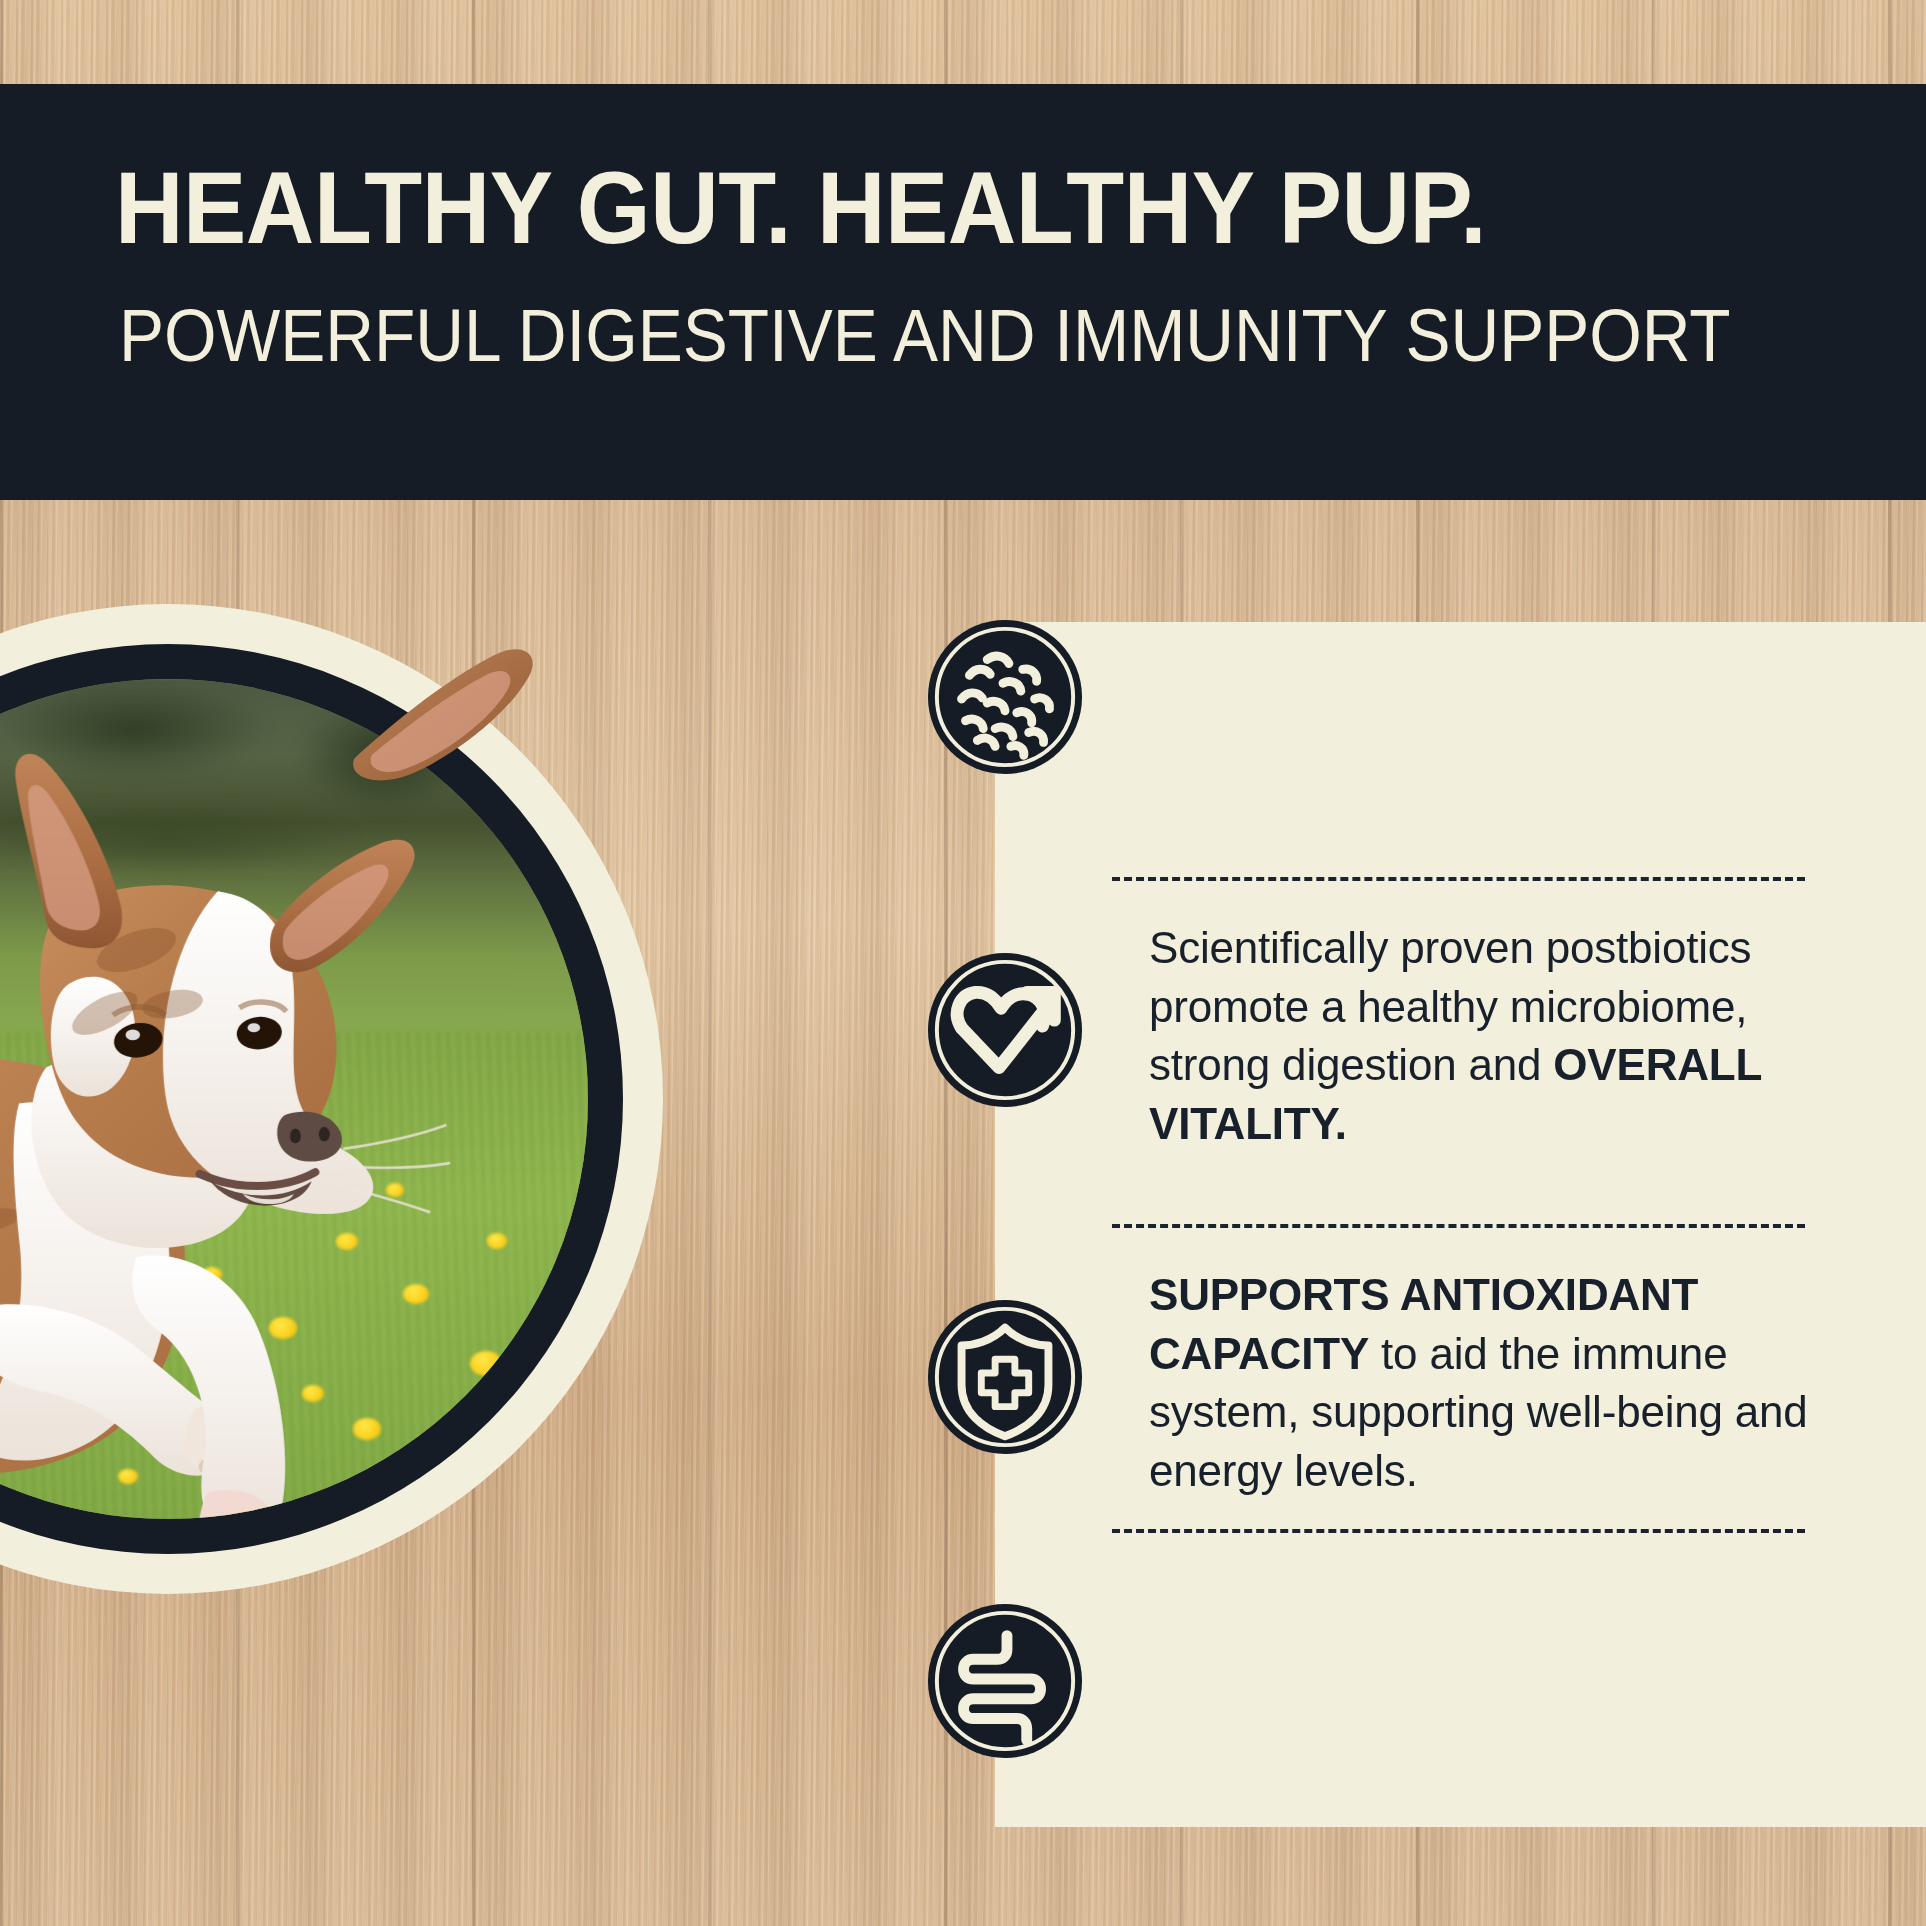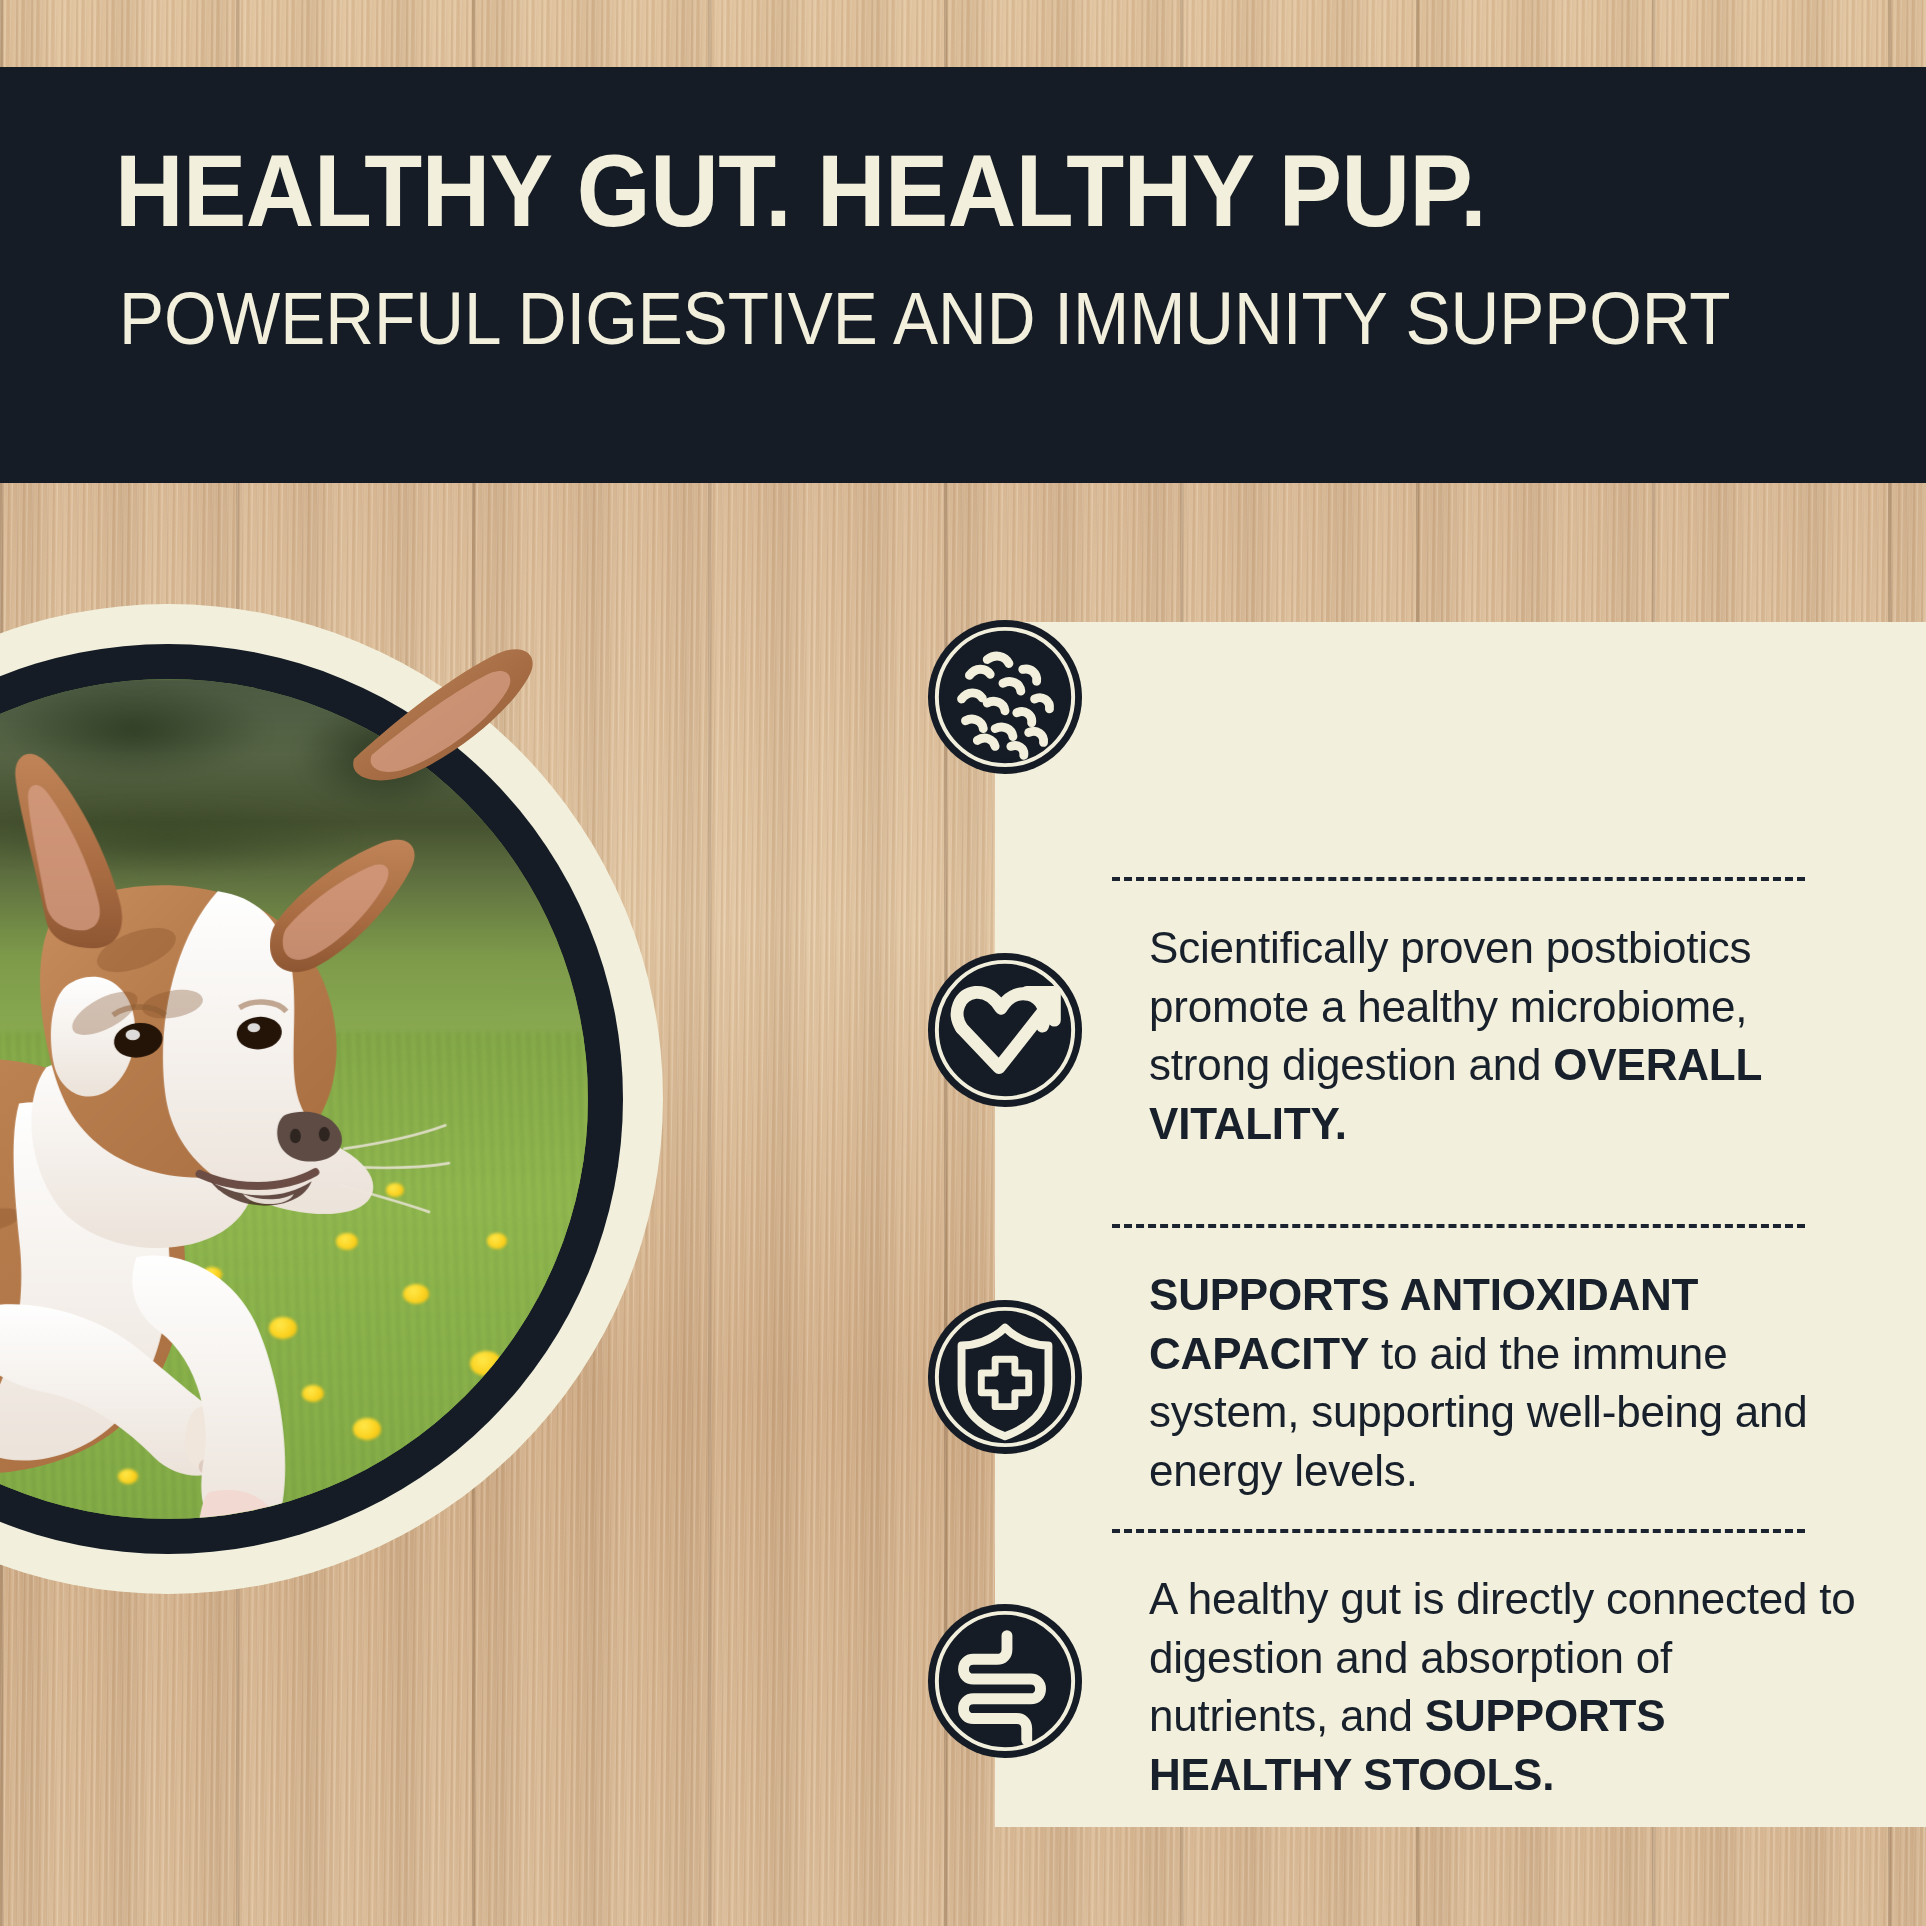--- a/index.html
+++ b/index.html
@@ -42,21 +42,21 @@
       repeating-linear-gradient(91deg,
         rgba(255,255,255,0.00) 0px,
         rgba(255,255,255,0.13) 1px,
         rgba(140,96,56,0.10) 2px,
         rgba(255,255,255,0.00) 5px);
     opacity:.85;
   }
 
   
   #header {
-    position:absolute; left:0; top:67px; width:1927px; height:416px;
+    position:absolute; left:0; top:84px; width:1927px; height:416px;
     background:#151c26;
     z-index:5;
   }
   #title {
     position:absolute; left:115px; top:73px;
     font-size:102px; line-height:1.0;
     font-weight:bold;
     letter-spacing:-0.5px;
     color:#f2f0dc;
     transform:scaleX(0.93);
@@ -434,19 +434,16 @@
         <circle cx="80" cy="80" r="78" fill="#151c26"></circle>
         <circle cx="80" cy="80" r="69" fill="none" stroke="#f2f0dc" stroke-width="4"></circle>
         <circle cx="80" cy="80" r="63" fill="#151c26"></circle>
         <path d="M82 34 L 82 48 C 82 54, 78 58, 72 58 L 48 58
                  C 42 58, 38 62, 38 68 C 38 74, 42 78, 48 78
                  L 106 78 C 112 78, 116 82, 116 88 C 116 94, 112 98, 106 98
                  L 48 98 C 42 98, 38 102, 38 108 C 38 114, 42 118, 48 118
                  L 92 118 C 98 118, 102 122, 102 128 L 102 140" fill="none" stroke="#f2f0dc" stroke-width="11" stroke-linecap="round" stroke-linejoin="round"></path>
       </svg>
     </div>
-    <div class="item-text">
-      <span>A healthy gut is directly connected to digestion and absorption of nutrients, and </span><b>SUPPORTS HEALTHY STOOLS</b><b>.</b>
-    </div>
   </div>
 
 </div>
 
 
 </body></html>

